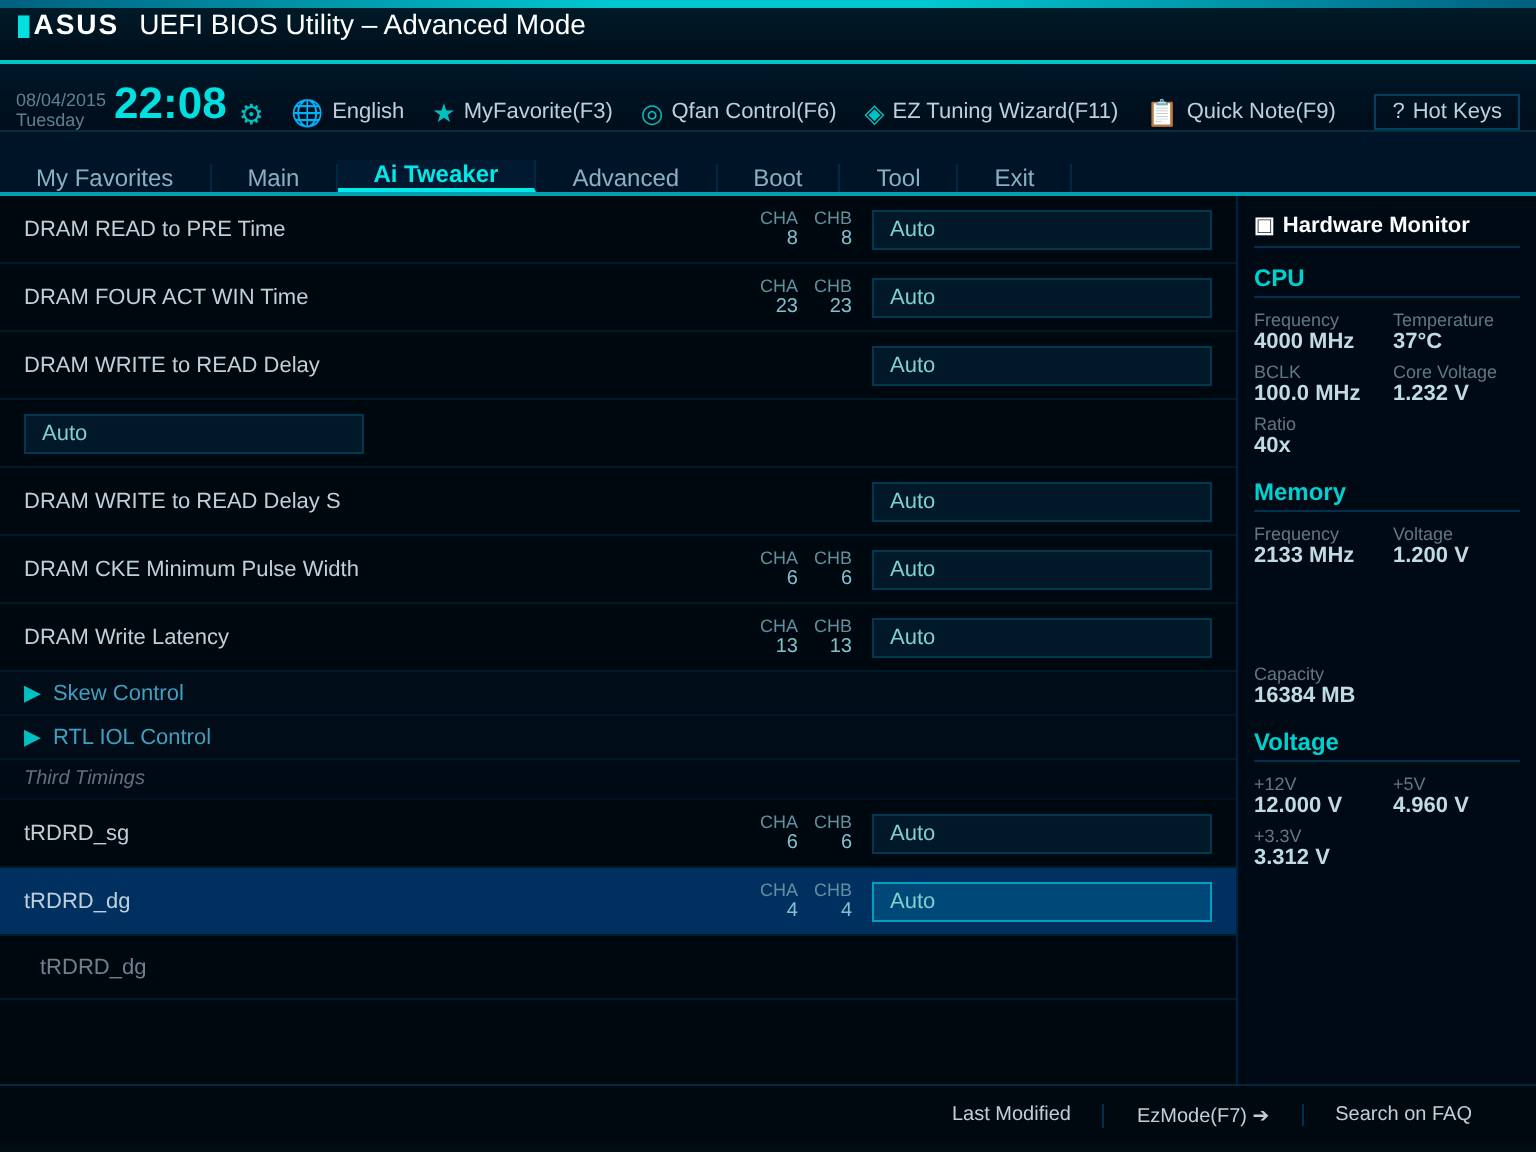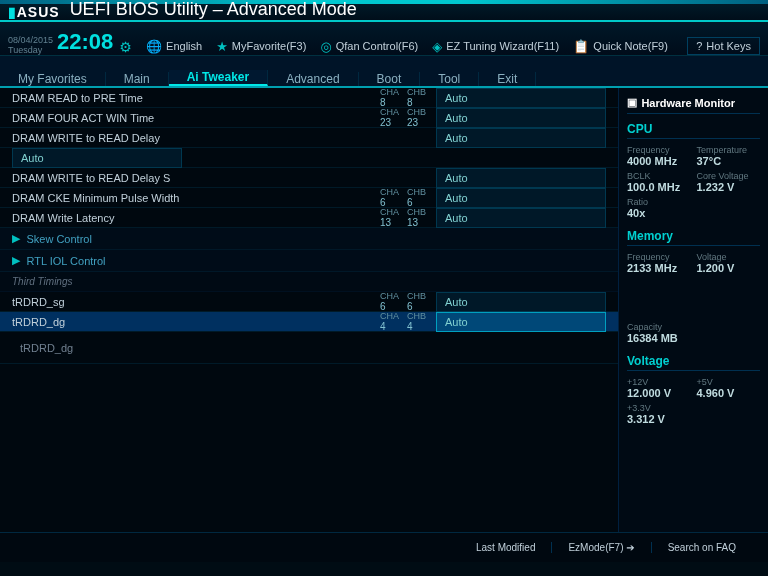--- a/index.html
+++ b/index.html
@@ -11,37 +11,37 @@
       color: #c8d8e0;
       font-size: 12px;
       overflow: hidden;
     }
 
     
     .header {
       background: linear-gradient(180deg, #001a28 0%, #000e1a 100%);
       border-bottom: 2px solid #00c8c8;
       display: flex;
-      align-items: flex-end;
-      height: 18px;
+      align-items: flex-start;
+      height: 28px;
       padding: 0 8px;
     }
     .asus-logo {
       color: #ffffff;
       font-weight: bold;
       font-size: 14px;
       margin-right: 10px;
       letter-spacing: 1px;
     }
     .asus-logo span {
       color: #00e0e0;
     }
     .bios-title {
       color: #ffffff;
-      font-size: 18px;
+      font-size: 14px;
       font-weight: normal;
     }
 
     
     .toolbar {
       background: linear-gradient(180deg, #001828 0%, #000c1a 100%);
       height: 34px;
       display: flex;
       align-items: flex-end;
       padding: 0 8px;
@@ -117,40 +117,40 @@
     .content-area {
       flex: 1;
       background: #00080f;
       overflow-y: auto;
       padding: 0;
     }
 
     .bios-row {
       display: flex;
       align-items: center;
-      height: 20px;
+      height: 34px;
       padding: 0 12px;
       border-bottom: 1px solid #001a28;
     }
     .bios-row.selected { background: #003060; }
 
     .row-label {
       flex: 1;
       color: #c0d0da;
       font-size: 11px;
     }
     .row-cha-chb {
       display: flex;
       gap: 8px;
       margin-right: 10px;
     }
     .cha-chb-col {
       display: flex;
       flex-direction: column;
-      align-items: flex-start;
+      align-items: flex-end;
       font-size: 9px;
     }
     .cha-chb-col .col-label { color: #6090a0; font-size: 9px; }
     .cha-chb-col .col-val { color: #80c0d0; font-size: 10px; }
 
     .row-value {
       background: #001828;
       border: 1px solid #003850;
       color: #80d0d0;
       font-size: 11px;

